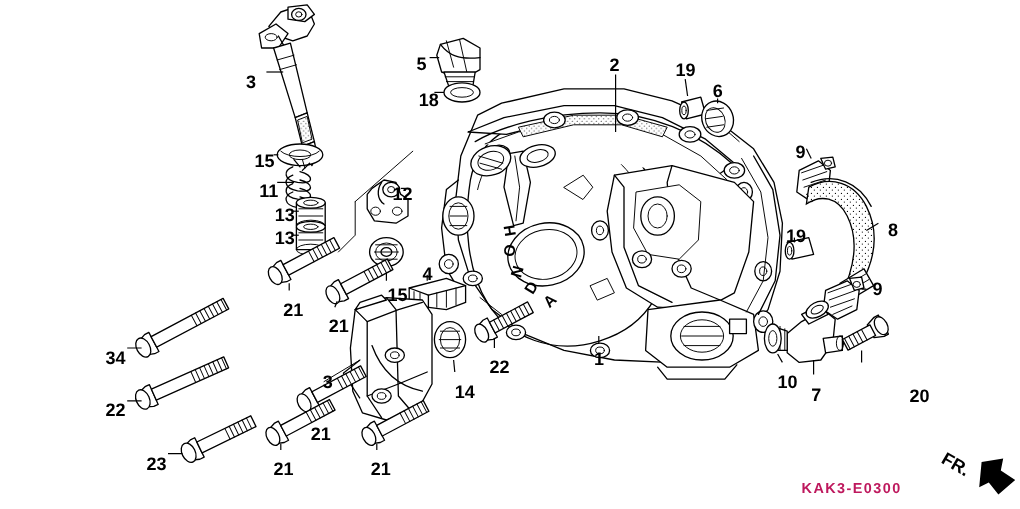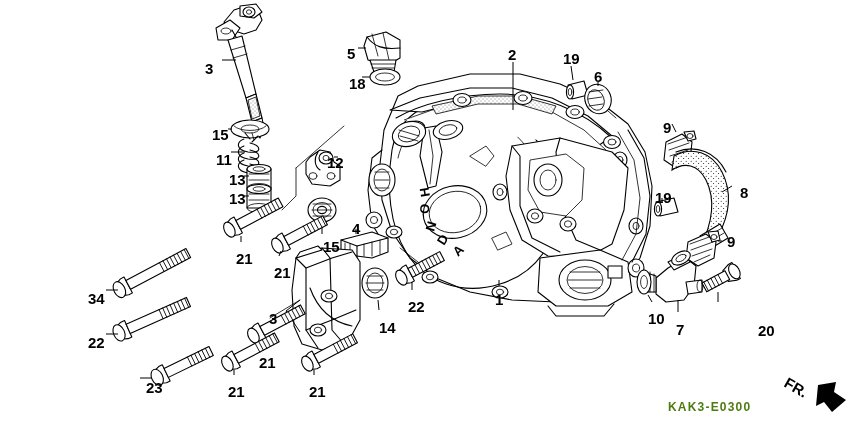--- a/index.html
+++ b/index.html
@@ -32,21 +32,21 @@
     letter-spacing: 0px;
   }
   #footer-code {
     position: absolute;
     left: 668px;
     top: 400px;
     font-family: "Liberation Sans", sans-serif;
     font-size: 12px;
     font-weight: bold;
     letter-spacing: 1.2px;
-    color: #4d7c0f;
+    color: #be185d;
     white-space: nowrap;
   }
   #fr-indicator {
     position: absolute;
     left: 790px;
     top: 372px;
     width: 58px;
     height: 48px;
   }
   #fr-label {
@@ -523,21 +523,21 @@
   <div class="callout" style="left:349px; top:76px;">18</div>
   <div class="callout" style="left:563px; top:51px;">19</div>
   <div class="callout" style="left:655px; top:190px;">19</div>
   <div class="callout" style="left:714px; top:323px;margin-left:44px;">20</div>
   <div class="callout" style="left:236px; top:251px;">21</div>
   <div class="callout" style="left:274px; top:265px;">21</div>
   <div class="callout" style="left:259px; top:355px;">21</div>
   <div class="callout" style="left:228px; top:384px;">21</div>
   <div class="callout" style="left:309px; top:384px;">21</div>
   <div class="callout" style="left:408px; top:299px;text-align:right;">22</div>
-  <div class="callout" style="left:122px; top:380px;margin-left:24px;">23</div>
+  <div class="callout" style="left:122px; top:380px;">23</div>
   <div class="callout" style="left:88px; top:291px;">34</div>
   <div class="callout" style="left:88px; top:335px;">22</div>
 
   <div id="footer-code">KAK3-E0300</div>
 
   <div id="fr-indicator">
     <div id="fr-label">FR.</div>
   </div>
 
 </div>

